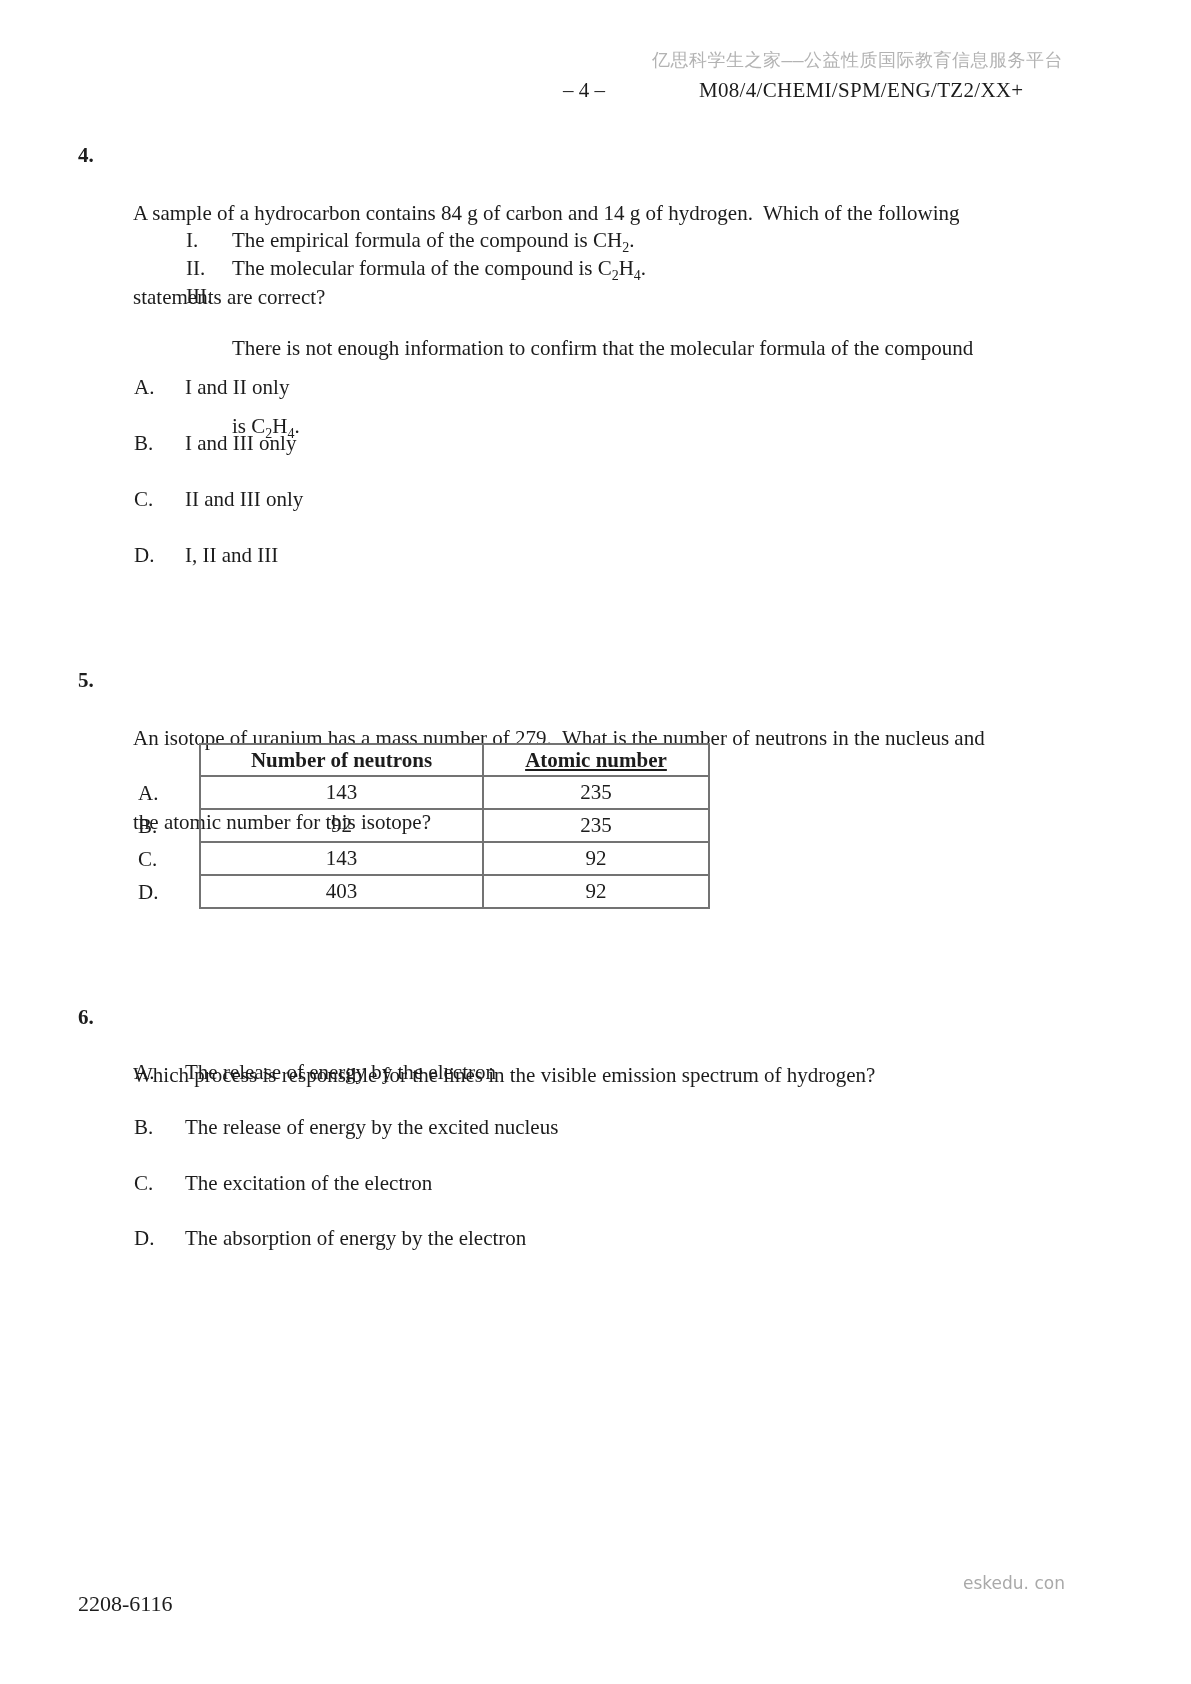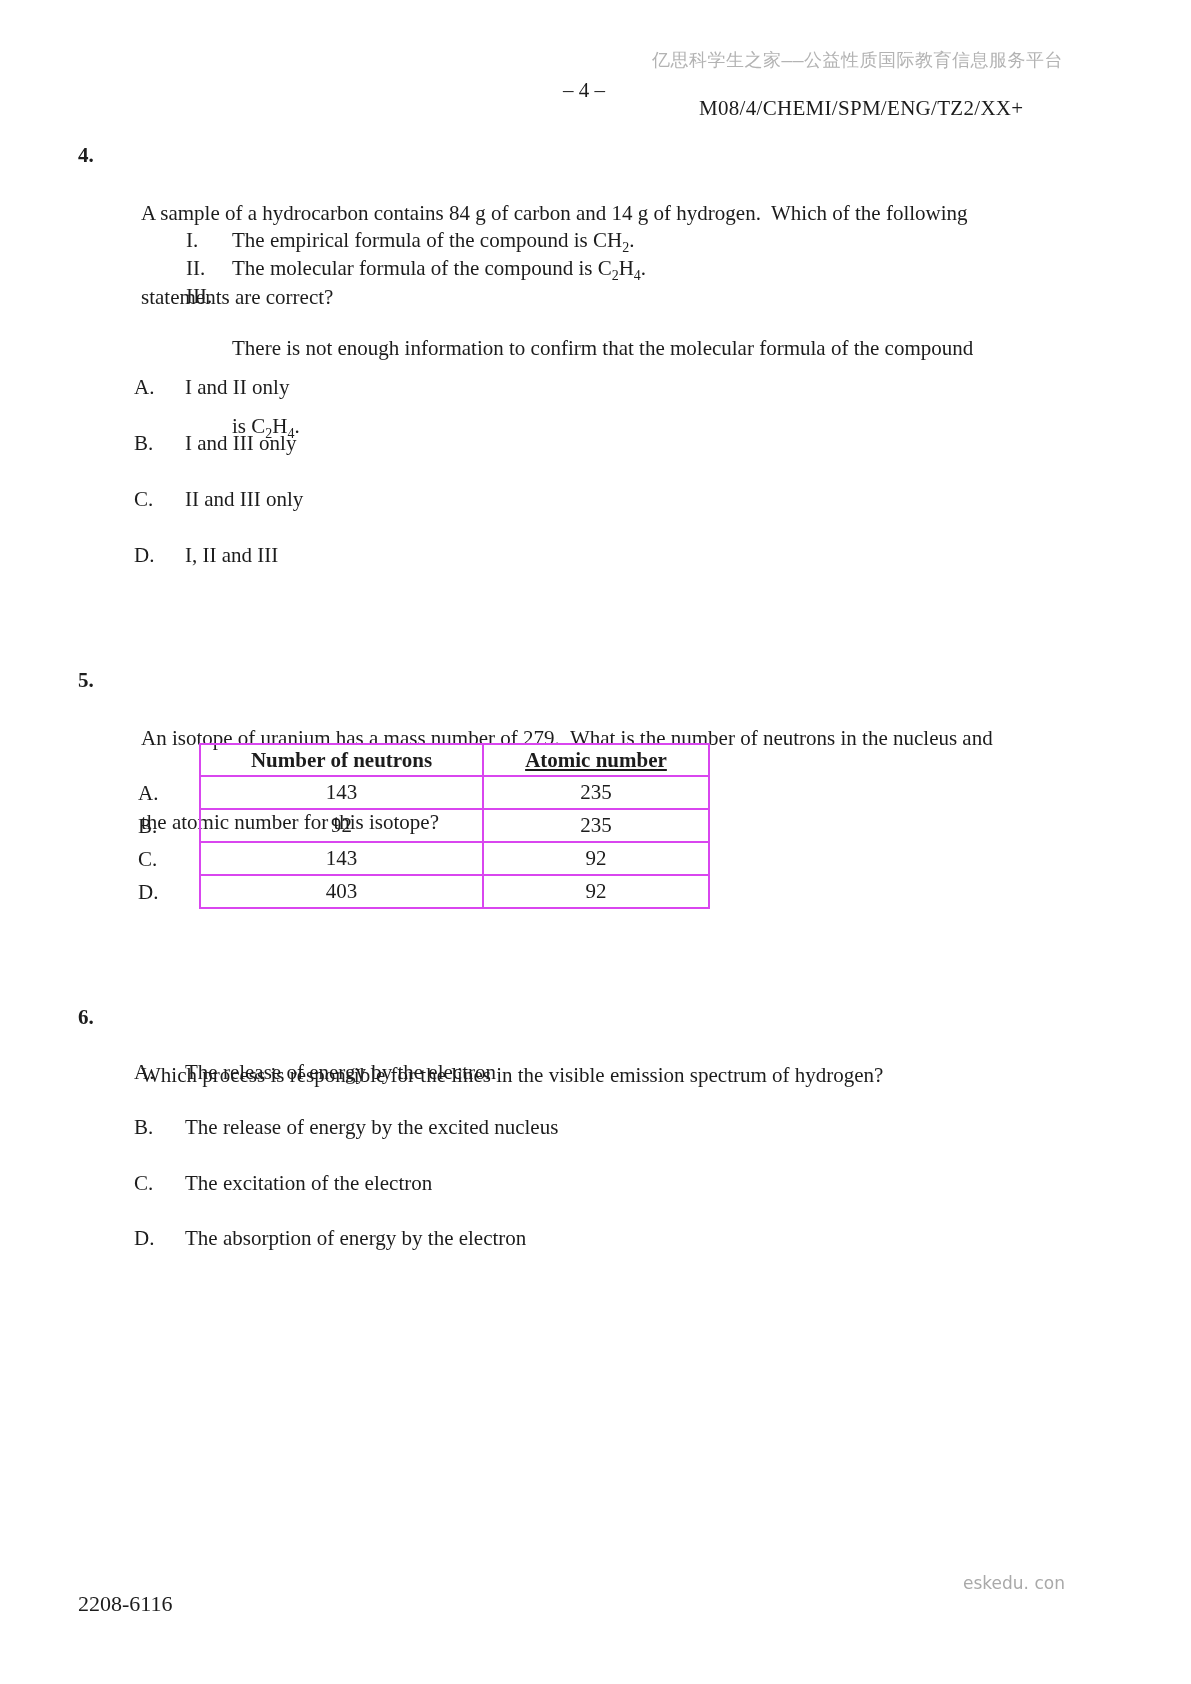--- a/index.html
+++ b/index.html
@@ -16,47 +16,47 @@
   }
   .abs { position: absolute; white-space: pre; }
 
   
   .cn-watermark {
     top: 48px; left: 652px;
     font-family: Liberation Mono, monospace;
     font-size: 18px; color: #b3b3b3; letter-spacing: 0.5px;
   }
   .page-number { top: 78px; left: 563px; font-size: 21px; }
-  .paper-code { top: 78px; left: 699px; font-size: 21px; letter-spacing: 0.3px; margin-top: 18px; }
+  .paper-code { top: 78px; left: 699px; font-size: 21px; letter-spacing: 0.3px; }
 
   
   .qnum { font-weight: bold; font-size: 21px; }
   .qline, .opt-text, .snum, .stext { font-size: 21px; }
-  .qline { line-height: 28px; margin-left: 8px; }
+  .qline { line-height: 28px; }
   .qtext-block { line-height: 28px; }
 
   .qrow { display: flex; }
   .qrow .qnum { width: 55px; flex: 0 0 55px; }
 
   .opt-row { display: flex; }
   .opt-row .letter { width: 51px; flex: 0 0 51px; font-size: 21px; }
 
   .st-row { display: flex; }
   .st-row .snum { width: 46px; flex: 0 0 46px; }
   .stext sub { font-size: 14px; line-height: 0; }
   .stline { line-height: 28px; }
 
   
   .ntable {
     position: absolute; top: 743px; left: 199px;
     border-collapse: collapse;
     table-layout: fixed;
   }
   .ntable th, .ntable td {
-    border: 2px solid #d946ef;
+    border: 2px solid #737373;
     font-size: 21px;
     text-align: center;
     vertical-align: middle;
     padding: 0;
   }
   .ntable th { font-weight: bold; height: 32px; }
   .ntable td { height: 33px; }
   .col-neutrons { width: 283px; }
   .col-atomic { width: 226px; text-decoration: underline; }
   .tletter { font-size: 21px; }

